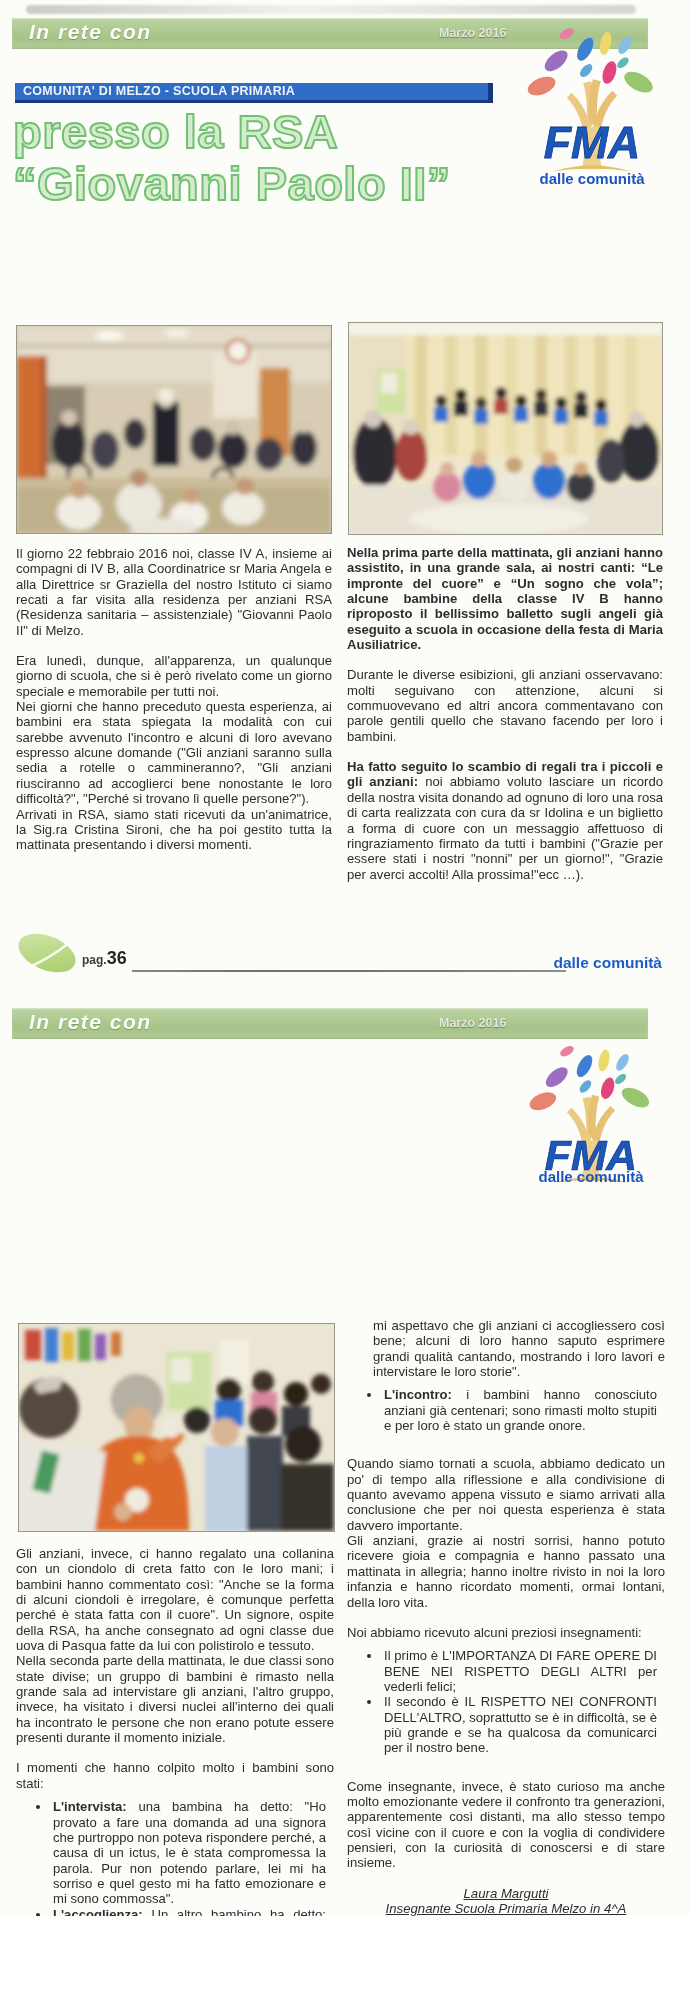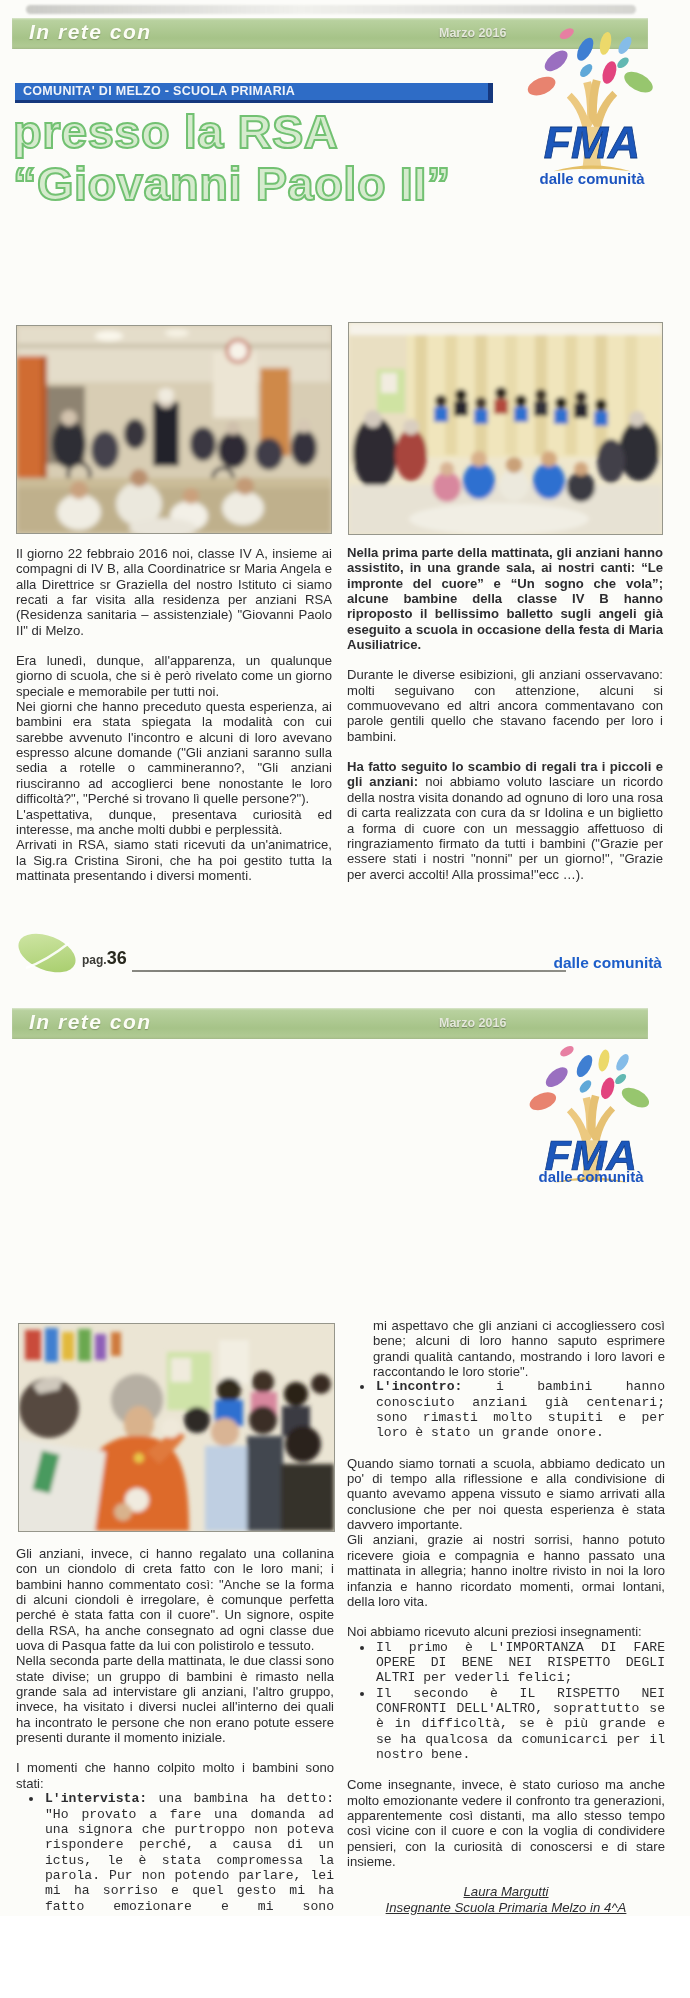--- a/index.html
+++ b/index.html
@@ -17,21 +17,21 @@
               text-shadow:0 1px 1px rgba(100,115,82,.85);margin-left:16px;}
   .bluebar{position:absolute;left:15px;top:83px;width:465px;height:17px;background:#2e6cc6;
            border-right:5px solid #16387e;border-bottom:3px solid #16387e;
            color:#f1f4f9;font-weight:bold;font-size:12.5px;line-height:17px;padding-left:8px;letter-spacing:.3px;}
   .title{position:absolute;left:13px;top:106px;font-size:47px;line-height:52px;font-weight:bold;
          letter-spacing:.5px;color:#d5ebcd;-webkit-text-stroke:2px #72c172;}
   .photo{position:absolute;border:1px solid #96968b;overflow:hidden;background:#ded9c9;}
   .col{position:absolute;width:316px;font-size:13.1px;line-height:15.35px;color:#2d2d30;text-align:justify;}
   .col p{margin:0;}
   .vgap{height:15px;}
-  ul.blts{margin:0;padding-left:27px;list-style:disc;font-family:Liberation Mono, monospace;}
+  ul.blts{margin:8px;padding-left:27px;list-style:disc;}
   ul.blts li{padding-left:2px;margin:0;}
   .indent{padding-left:26px;}
   .sig{margin-top:15px;text-align:center;font-style:italic;font-size:13.2px;color:#2d2d30;text-decoration:underline;}
   .footer{position:absolute;left:16px;width:646px;height:56px;}
   .blue-cap{color:#1d5ec9;font-weight:bold;font-size:15.5px;}
   .pag-label{font-size:12px;color:#3c3c38;font-weight:bold;}
   .pag-num{font-size:18px;color:#29291f;font-weight:bold;}
   .hline{position:absolute;height:2px;opacity:.8;
          background:linear-gradient(90deg,#6b6b64,#4c4c46 30%,#5a5a53 70%,#74746c);}
   .logo{position:absolute;}
@@ -188,21 +188,20 @@
           <circle cx="232" cy="146" r="7" fill="#d0a67e"></circle>
       </g>
     </svg>
   </div>
 
   <div class="col" style="left:16px;top:546px">
     <p>Il giorno 22 febbraio 2016 noi, classe IV A, insieme ai compagni di IV B, alla Coordinatrice sr Maria Angela e alla Direttrice sr Graziella del nostro Istituto ci siamo recati a far visita alla residenza per anziani RSA (Residenza sanitaria – assistenziale) "Giovanni Paolo II" di Melzo.</p>
     <div class="vgap"></div>
     <p>Era lunedì, dunque, all'apparenza, un qualunque giorno di scuola, che si è però rivelato come un giorno speciale e memorabile per tutti noi.</p>
     <p>Nei giorni che hanno preceduto questa esperienza, ai bambini era stata spiegata la modalità con cui sarebbe avvenuto l'incontro e alcuni di loro avevano espresso alcune domande ("Gli anziani saranno sulla sedia a rotelle o cammineranno?, "Gli anziani riusciranno ad accoglierci bene nonostante le loro difficoltà?", "Perché si trovano lì quelle persone?").</p>
-    <p>L'aspettativa, dunque, presentava curiosità ed interesse, ma anche molti dubbi e perplessità.</p>
     <p>Arrivati in RSA, siamo stati ricevuti da un'animatrice, la Sig.ra Cristina Sironi, che ha poi gestito tutta la mattinata presentando i diversi momenti.</p>
   </div>
 
   <div class="col" style="left:347px;top:545px">
     <p style="font-weight:bold">Nella prima parte della mattinata, gli anziani hanno assistito, in una grande sala, ai nostri canti: “Le impronte del cuore” e “Un sogno che vola”; alcune bambine della classe IV B hanno riproposto il bellissimo balletto sugli angeli già eseguito a scuola in occasione della festa di Maria Ausiliatrice.</p>
     <div class="vgap"></div>
     <p>Durante le diverse esibizioni, gli anziani osservavano: molti seguivano con attenzione, alcuni si commuovevano ed altri ancora commentavano con parole gentili quello che stavano facendo per loro i bambini.</p>
     <div class="vgap"></div>
     <p><b>Ha fatto seguito lo scambio di regali tra i piccoli e gli anziani:</b> <span>noi abbiamo voluto lasciare un ricordo della nostra visita donando ad ognuno di loro una rosa di carta realizzata con cura da sr Idolina e un biglietto a forma di cuore con un messaggio affettuoso di ringraziamento firmato da tutti i bambini ("Grazie per essere stati i nostri "nonni" per un giorno!", "Grazie per averci accolti! Alla prossima!"ecc …).</span></p>
   </div>
@@ -304,21 +303,21 @@
     <p>Nella seconda parte della mattinata, le due classi sono state divise; un gruppo di bambini è rimasto nella grande sala ad intervistare gli anziani, l'altro gruppo, invece, ha visitato i diversi nuclei all'interno dei quali ha incontrato le persone che non erano potute essere presenti durante il momento iniziale.</p>
     <div class="vgap"></div>
     <p>I momenti che hanno colpito molto i bambini sono stati:</p>
     <ul class="blts">
       <li><b>L'intervista:</b> <span>una bambina ha detto: "Ho provato a fare una domanda ad una signora che purtroppo non poteva rispondere perché, a causa di un ictus, le è stata compromessa la parola. Pur non potendo parlare, lei mi ha sorriso e quel gesto mi ha fatto emozionare e mi sono commossa".</span></li>
       <li><b>L'accoglienza:</b> <span>Un altro bambino ha detto: "Non</span></li>
     </ul>
   </div>
 
   <div class="col" style="left:347px;top:1318px;width:318px">
-    <p class="indent">mi aspettavo che gli anziani ci accogliessero così bene; alcuni di loro hanno saputo esprimere grandi qualità cantando, mostrando i loro lavori e raccontando le loro storie".</p>
+    <p class="indent">mi aspettavo che gli anziani ci accogliessero così bene; alcuni di loro hanno saputo esprimere grandi qualità cantando, mostrando i loro lavori e intervistare le loro storie".</p>
     <ul class="blts">
       <li><b>L'incontro:</b> <span>i bambini hanno conosciuto anziani già centenari; sono rimasti molto stupiti e per loro è stato un grande onore.</span></li>
     </ul>
     <div class="vgap"></div>
     <p>Quando siamo tornati a scuola, abbiamo dedicato un po' di tempo alla riflessione e alla condivisione di quanto avevamo appena vissuto e siamo arrivati alla conclusione che per noi questa esperienza è stata davvero importante.</p>
     <p>Gli anziani, grazie ai nostri sorrisi, hanno potuto ricevere gioia e compagnia e hanno passato una mattinata in allegria; hanno inoltre rivisto in noi la loro infanzia e hanno ricordato momenti, ormai lontani, della loro vita.</p>
     <div class="vgap"></div>
     <p>Noi abbiamo ricevuto alcuni preziosi insegnamenti:</p>
     <ul class="blts">
       <li>Il primo è L'IMPORTANZA DI FARE OPERE DI BENE NEI RISPETTO DEGLI ALTRI per vederli felici;</li>

